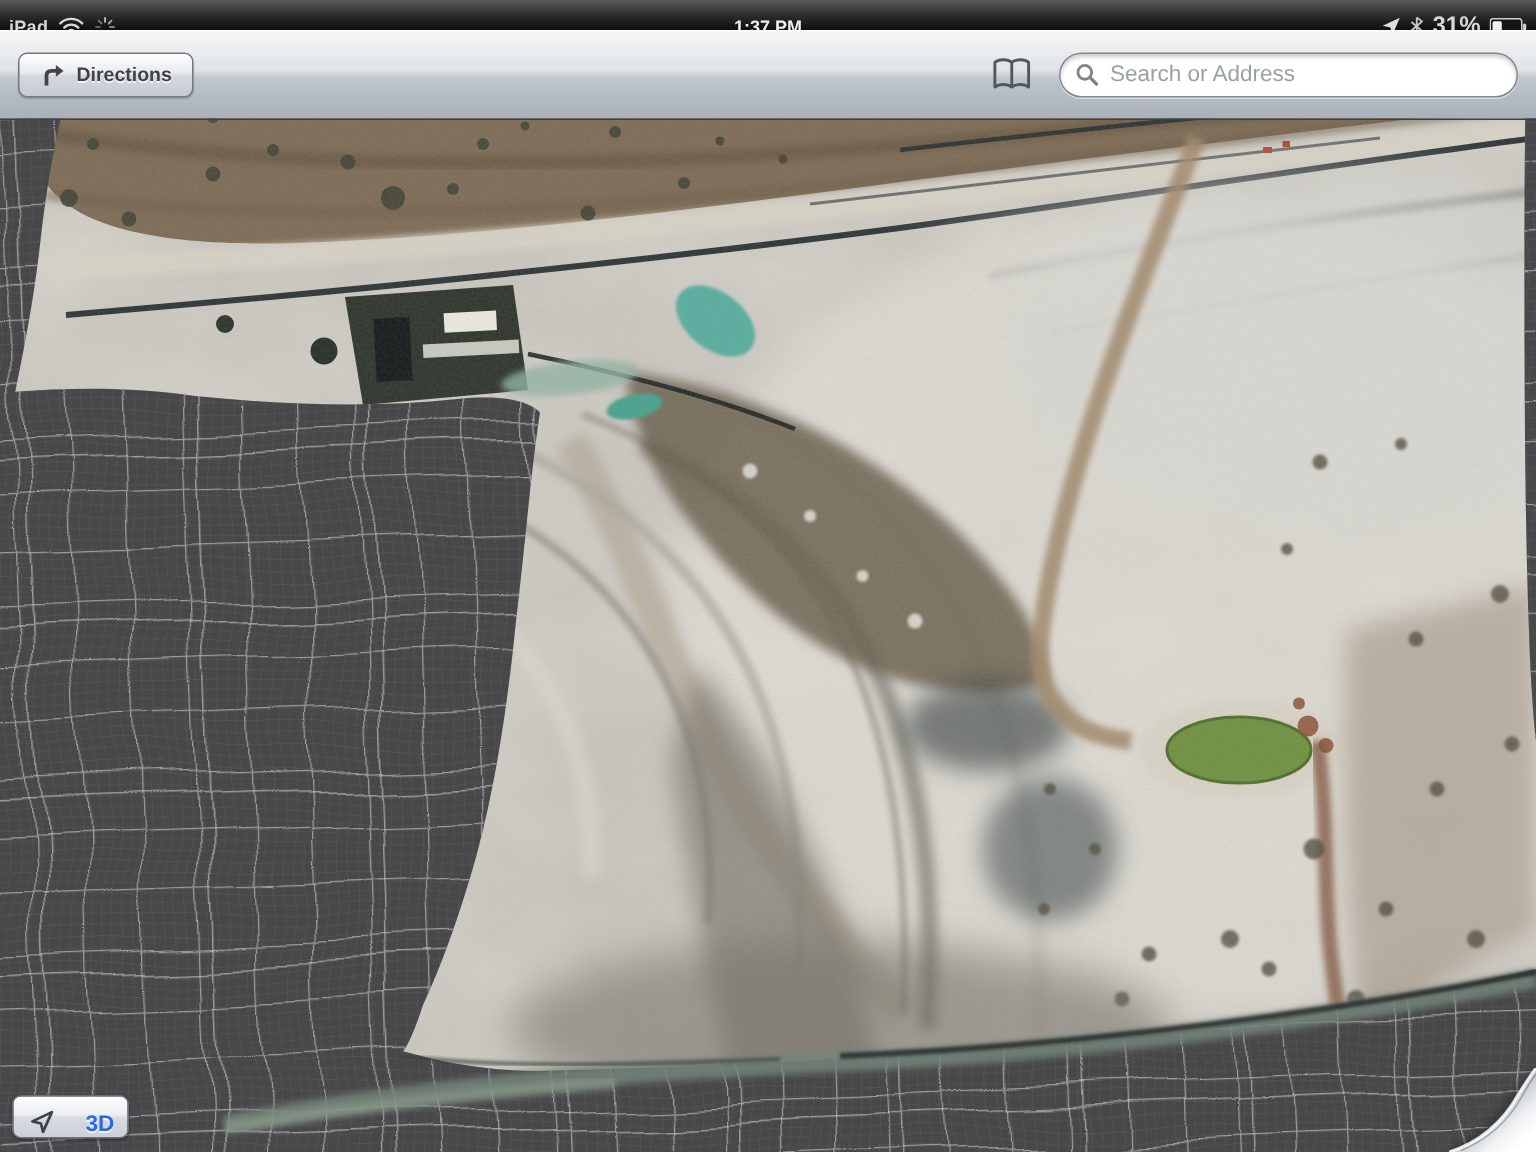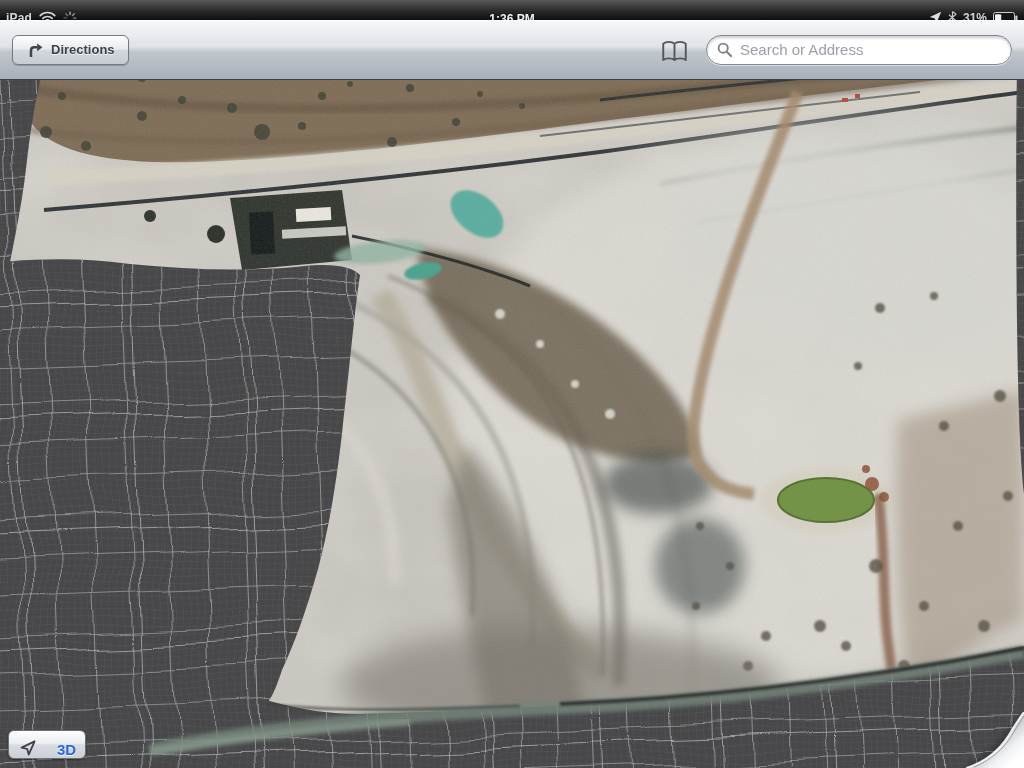--- a/index.html
+++ b/index.html
@@ -13,38 +13,38 @@
   .status-bar{
     position:absolute;top:0;left:0;right:0;height:35px;
     background:linear-gradient(#5a5a5a 0%,#2b2b2b 30%,#0b0b0b 60%,#000 100%);
     display:flex;align-items:center;padding:0 6px;z-index:30;
   }
   .sb-left{display:flex;align-items:center;gap:7px;}
   .sb-carrier{font-size:12px;font-weight:bold;color:#d6d6d6;letter-spacing:.2px;}
   .sb-center{position:absolute;left:0;right:0;text-align:center;pointer-events:none;}
   .sb-center span{font-size:12px;font-weight:bold;color:#efefef;}
   .sb-right{margin-left:auto;display:flex;align-items:center;gap:6px;}
-  .sb-batt-label{font-size:12px;font-weight:bold;color:#d6d6d6;}
+  .sb-batt-label{font-size:16px;font-weight:bold;color:#d6d6d6;}
   
   .toolbar{
     position:absolute;top:20px;left:0;right:0;height:60px;z-index:30;
     background:linear-gradient(#f7f8fa 0%,#dfe2e6 45%,#bfc5cc 55%,#a9b0b9 100%);
     border-bottom:1px solid #3d4146;
     box-shadow:inset 0 1px 0 rgba(255,255,255,.85);
     display:flex;align-items:center;padding:0 12px;
   }
   .btn-directions{
     display:inline-flex;align-items:center;gap:7px;height:30px;padding:0 13px;
     border-radius:6px;border:1px solid #74787f;
     background:linear-gradient(#fefefe,#e9ebee 45%,#d4d8dd 52%,#c6cbd2);
     box-shadow:inset 0 1px 0 rgba(255,255,255,.85),0 1px 1px rgba(0,0,0,.2);
     font-size:13px;font-weight:bold;color:#3e4248;
     text-shadow:0 1px 0 rgba(255,255,255,.75);cursor:pointer;
   }
-  .tb-right{margin-left:auto;display:flex;align-items:flex-end;gap:16px;}
+  .tb-right{margin-left:auto;display:flex;align-items:center;gap:16px;}
   .btn-bookmarks{background:none;border:none;padding:2px;cursor:pointer;display:flex;}
   .search-field{
     width:306px;height:30px;border-radius:15px;background:#fff;
     border:1px solid #83878e;
     box-shadow:inset 0 2px 3px rgba(0,0,0,.2),0 1px 0 rgba(255,255,255,.55);
     display:flex;align-items:center;padding:0 10px;gap:5px;
   }
   .search-field input{
     flex:1;border:none;outline:none;background:transparent;
     font-size:15px;color:#2b2b2b;font-family:inherit;
@@ -89,21 +89,21 @@
           <rect x="6.4" y="0.4" width="1.3" height="3.8" rx="0.6" opacity="0.7" transform="rotate(90 7 7)"></rect>
           <rect x="6.4" y="0.4" width="1.3" height="3.8" rx="0.6" opacity="0.55" transform="rotate(135 7 7)"></rect>
           <rect x="6.4" y="0.4" width="1.3" height="3.8" rx="0.6" opacity="0.4" transform="rotate(180 7 7)"></rect>
           <rect x="6.4" y="0.4" width="1.3" height="3.8" rx="0.6" opacity="0.3" transform="rotate(225 7 7)"></rect>
           <rect x="6.4" y="0.4" width="1.3" height="3.8" rx="0.6" opacity="0.45" transform="rotate(270 7 7)"></rect>
           <rect x="6.4" y="0.4" width="1.3" height="3.8" rx="0.6" opacity="0.6" transform="rotate(315 7 7)"></rect>
         </g>
       </svg>
     </div>
     <div class="sb-center">
-      <span>1:36 PM</span>
+      <span>1:37 PM</span>
     </div>
     <div class="sb-right">
       <svg width="13" height="13" viewBox="0 0 13 13">
         <path d="M12.2,0.8 L0.8,6.1 L5.9,7.4 L7.3,12.4 Z" fill="#dedede"></path>
       </svg>
       <svg width="9" height="13" viewBox="0 0 9 13">
         <path d="M4.5,0.6 L4.5,12.4 L8,9.7 L1,3.7 M4.5,0.6 L8,3.3 L1,9.3" fill="none" stroke="#c9c9c9" stroke-width="1.2" stroke-linejoin="round"></path>
       </svg>
       <span class="sb-batt-label">31%</span>
       <svg width="25" height="12" viewBox="0 0 25 12">

